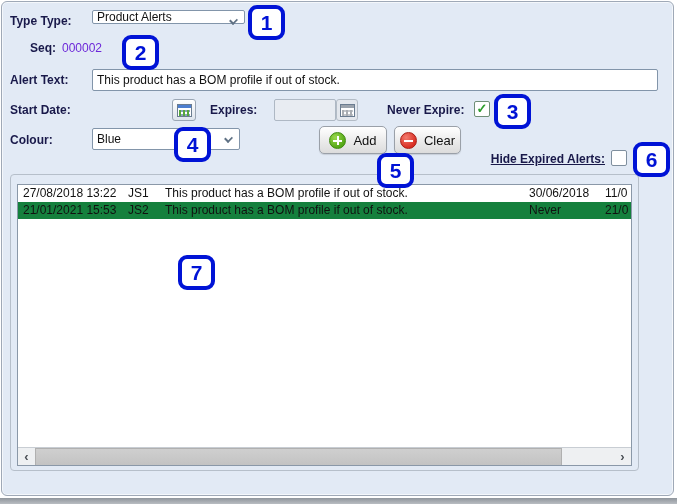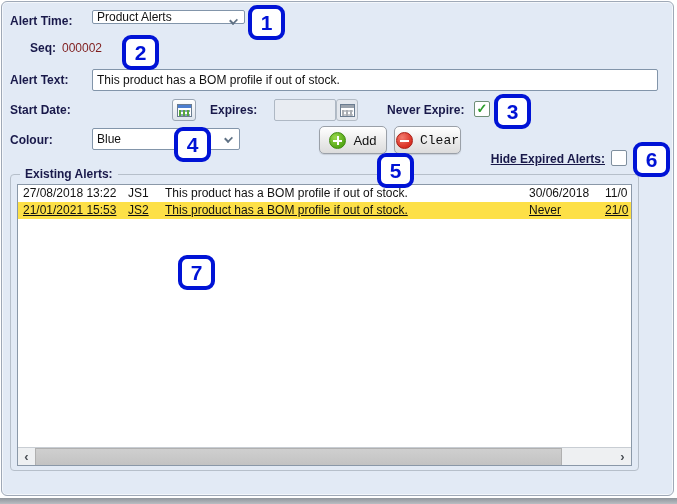--- a/index.html
+++ b/index.html
@@ -17,21 +17,21 @@
     border:1px solid #9fa9b7;
     border-radius:6px;
     box-shadow: inset 0 0 0 1px #f4f7fb;
   }
   .bottom-strip {
     position:absolute; left:0; top:498px; width:677px; height:6px;
     background:linear-gradient(#8f959c,#b9bdc2);
   }
   .abs { position:absolute; }
   .lbl { font-weight:bold; color:#19194a; white-space:nowrap; }
-  .val { color:#7f1d1d; white-space:nowrap; }
+  .val { color:#6d28d9; white-space:nowrap; }
 
   .textbox {
     background:#fff; border:1px solid #8295aa; border-radius:2px;
     color:#111; font-size:12px; padding:2px 4px;
     display:flex; align-items:center; white-space:nowrap; overflow:hidden;
   }
   .textbox.disabled { background:#e8ecf2; border-color:#aeb8c4; }
 
   .combo {
     background:#fff; border:1px solid #8295aa; border-radius:2px;
@@ -101,21 +101,21 @@
     border-bottom:1px solid #8a98a8; color:#14141e;
   }
   .th { padding:3px 5px 0 5px; border-right:1px solid #6d7d8d; white-space:nowrap; overflow:hidden; position:relative; }
   .th:last-child { border-right:none; }
   .sort-arrow {
     position:absolute; top:0px; left:38px; width:0; height:0;
     border-left:4px solid transparent; border-right:4px solid transparent;
     border-top:5px solid #222;
   }
   .tr { display:flex; height:17px; background:#fff; color:#111; }
-  .tr.selected { background:#fde047;text-decoration:underline; }
+  .tr.selected { background:#15803d; }
   .td { padding:1px 5px 0 5px; white-space:nowrap; overflow:hidden; }
 
   .c0 { width:105px; } .c1 { width:37px; } .c2 { width:364px; } .c3 { width:76px; } .c4 { width:31px; flex:1; }
 
   .hscroll {
     position:absolute; left:0; bottom:0; width:100%; height:18px;
     background:#eef0f2; border-top:1px solid #c8cdd3; display:flex; align-items:center;
   }
   .scroll-btn {
     width:17px; height:18px; display:flex; align-items:center; justify-content:center;
@@ -131,21 +131,21 @@
     color:#0013d6; font-weight:bold; font-size:21px;
     display:flex; align-items:center; justify-content:center;
     line-height:1;
   }
 </style>
 </head>
 <body>
 
 <div class="panel">
 
-  <div class="abs lbl" style="left:8px; top:12px;">Alert Time:</div>
+  <div class="abs lbl" style="left:8px; top:12px;">Type Type:</div>
   <div class="abs combo" style="left:90px; top:8px; width:153px; height:14px;">
     <span>Product Alerts</span>
     <span class="chev"></span>
   </div>
 
   <div class="abs lbl" style="left:28px; top:39px;">Seq:</div>
   <div class="abs val" style="left:60px; top:39px;">000002</div>
 
   <div class="abs lbl" style="left:8px; top:71px;">Alert Text:</div>
   <div class="abs textbox" style="left:90px; top:67px; width:566px; height:22px;">
@@ -173,32 +173,31 @@
   <div class="abs lbl" style="left:8px; top:131px;">Colour:</div>
   <div class="abs combo" style="left:90px; top:126px; width:148px; height:22px;text-align:center;">
     <span>Blue</span>
     <span class="chev"></span>
   </div>
 
   <div class="abs btn" style="left:317px; top:124px; width:68px; height:28px;">
     <span class="icon-circle icon-add"></span>
     <span>Add</span>
   </div>
-  <div class="abs btn" style="left:392px; top:124px; width:67px; height:28px;font-family:Liberation Mono, monospace;">
+  <div class="abs btn" style="left:392px; top:124px; width:67px; height:28px;">
     <span class="icon-circle icon-clear"></span>
     <span>Clear</span>
   </div>
 
   <div class="abs lbl" style="left:460px; top:150px; width:143px; text-align:right;text-decoration:underline;">Hide Expired Alerts:</div>
   <div class="abs checkbox" style="left:609px; top:148px;">
     
   </div>
 
   <div class="groupbox"></div>
-  <div class="groupbox-label">Existing Alerts:</div>
 
   <div class="table">
 
     <div class="tr">
       <div class="td c0">27/08/2018 13:22</div>
       <div class="td c1">JS1</div>
       <div class="td c2">This product has a BOM profile if out of stock.</div>
       <div class="td c3">30/06/2018</div>
       <div class="td c4">11/0</div>
     </div>

